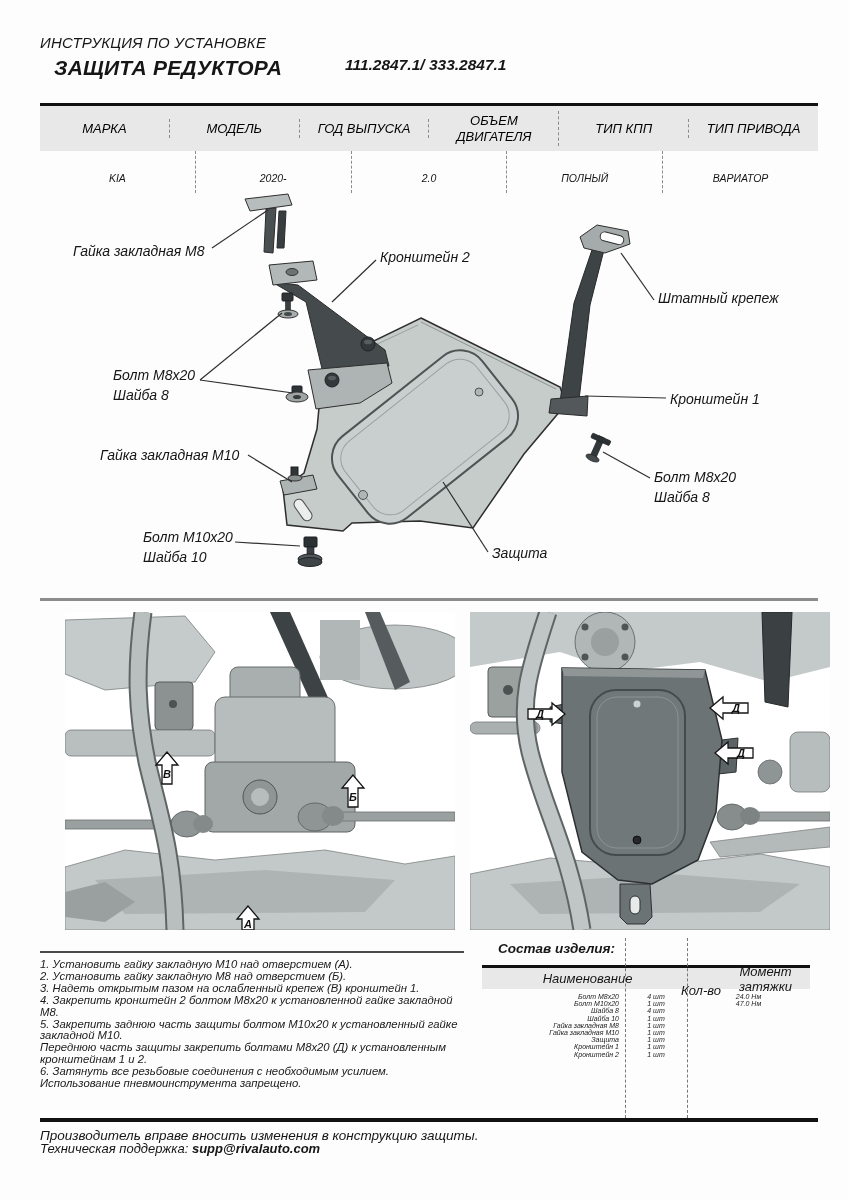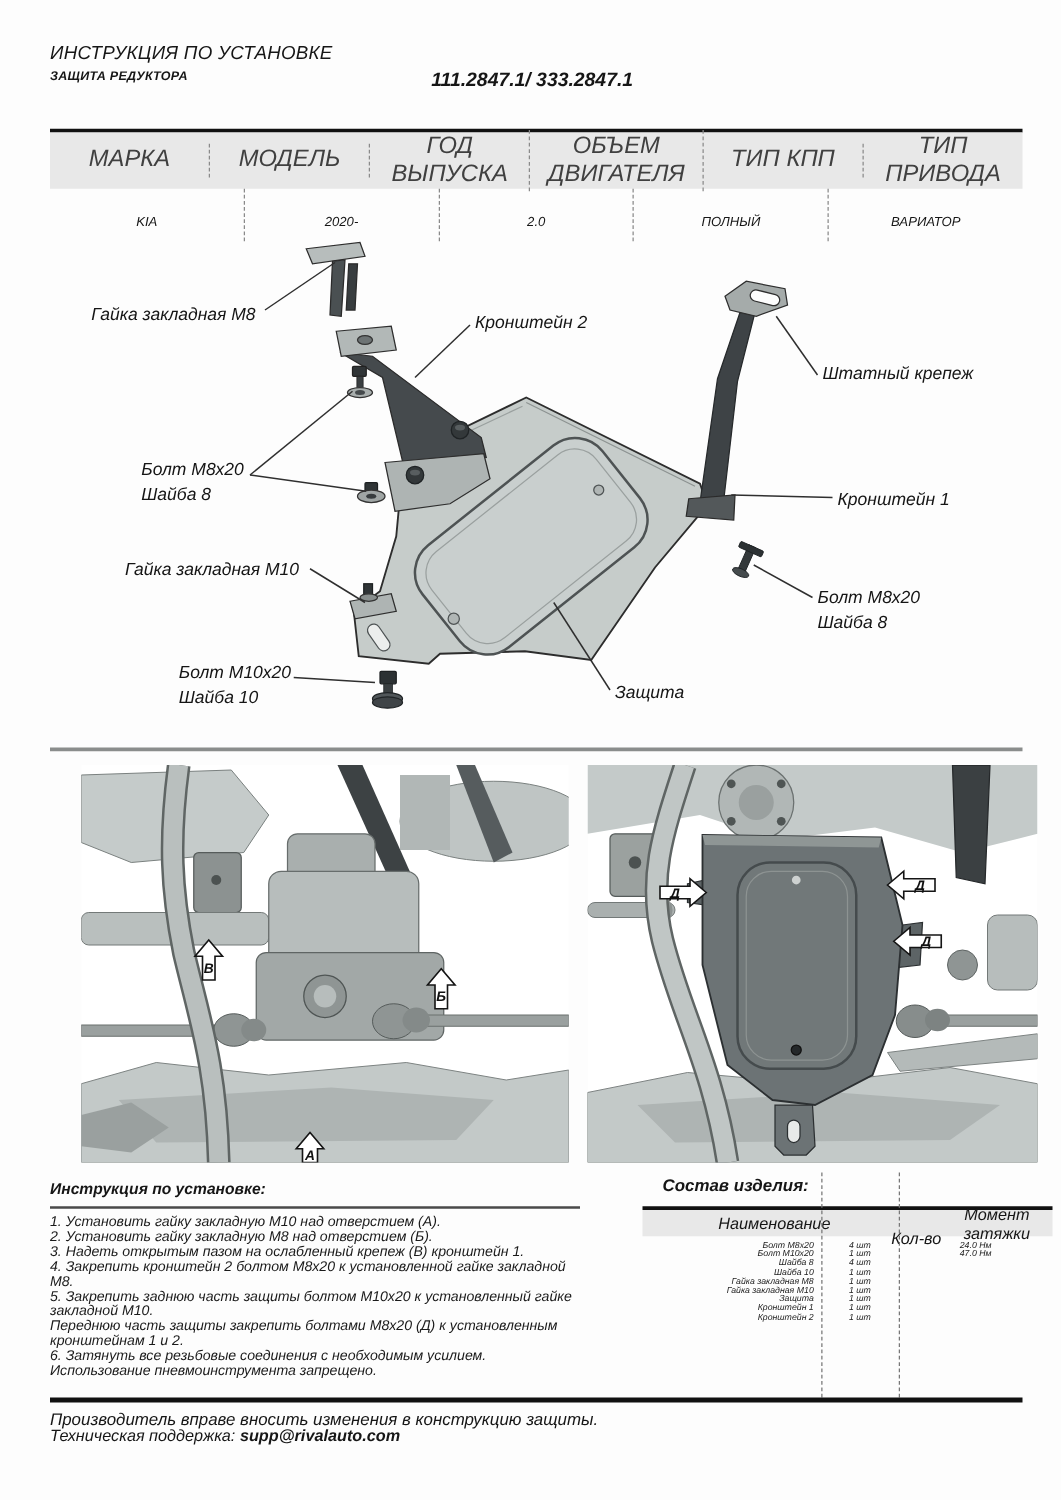--- a/index.html
+++ b/index.html
@@ -1,44 +1,44 @@
 <!DOCTYPE html>
 <html><head>
 <meta charset="utf-8">
 <style>
   html,body{margin:0;padding:0;background:#ffffff;}
   .page{position:relative;width:849px;height:1200px;background:#fdfdfd;overflow:hidden;
         font-family:"Liberation Sans", sans-serif;color:#161616;font-style:italic;}
   
   .doc-type{position:absolute;left:40px;top:34px;font-size:15px;letter-spacing:.2px;}
-  .doc-title{position:absolute;left:40px;top:56px;font-size:10px;font-weight:bold;letter-spacing:.2px;}
+  .doc-title{position:absolute;left:54px;top:56px;font-size:21px;font-weight:bold;letter-spacing:.2px;}
   .part-numbers{position:absolute;left:345px;top:56px;font-size:15.5px;font-weight:bold;}
   
   .spec{position:absolute;left:40px;top:103px;width:778px;border-top:3px solid #111;}
   .spec-head{display:flex;background:#e8e8e8;height:45px;align-items:center;text-align:center;
-             font-size:19px;color:#404040;}
+             font-size:13px;color:#000000;}
   .spec-head .c, .spec-vals .c{flex:1;padding:2px 14px;line-height:1.18;box-sizing:border-box;}
   .spec-head .c:not(:last-child), .spec-vals .c:not(:last-child){border-right:1px dashed #8a8a8a;}
   .spec-vals{display:flex;height:42px;font-size:10.5px;text-align:center;}
   .spec-vals .c{padding-top:21px;}
   
   .rule-photos{position:absolute;left:40px;top:598px;width:778px;height:3px;background:#8a8d8c;}
   .rule-footer{position:absolute;left:40px;top:1118px;width:778px;height:4px;background:#111;}
   
   .diagram{position:absolute;left:40px;top:190px;width:780px;height:400px;}
   .lbl{position:absolute;font-size:14px;color:#151515;line-height:1.42;white-space:nowrap;}
   
   .photo{position:absolute;top:612px;}
   
   .instr{position:absolute;left:40px;top:944px;width:430px;}
   .instr-title{font-size:12.5px;font-weight:bold;}
   .instr-rule{margin-top:7px;margin-bottom:6px;width:424px;height:2px;background:#4a4a4a;}
   .instr-steps{font-size:11.3px;line-height:11.9px;color:#1a1a1a;width:424px;}
   
-  .parts{position:absolute;left:514px;top:938px;width:328px;height:180px;}
+  .parts{position:absolute;left:482px;top:938px;width:328px;height:180px;}
   .parts-title{position:absolute;left:16px;top:3px;font-size:13.5px;font-weight:bold;}
   .parts-rule{position:absolute;left:0;right:0;top:27px;height:3px;background:#111;}
   .parts-head{position:absolute;left:0;right:0;top:30px;height:21px;background:#e8e8e8;
               display:flex;align-items:center;font-size:13px;}
   .ph1{width:143px;text-align:center;padding-left:34px;} .ph2{width:62px;text-align:right;margin-top:24px;} .ph3{flex:1;text-align:center;}
   .parts-rows{position:absolute;left:0;right:0;top:55px;font-size:7px;line-height:7.2px;color:#222;}
   .prow{display:flex;}
   .p1{width:143px;text-align:right;padding-right:6px;box-sizing:border-box;}
   .p2{width:62px;text-align:center;} .p3{flex:1;text-align:center;}
   .vline{position:absolute;top:0;bottom:0;border-left:1px dashed #777;}
@@ -269,21 +269,20 @@
         <polygon points="240,96 253,85 253,91 278,91 278,101 253,101 253,107"></polygon>
         <polygon points="245,141 258,130 258,136 283,136 283,146 258,146 258,152"></polygon>
       </g>
       <text class="mk" x="70" y="106" text-anchor="middle">Д</text>
       <text class="mk" x="266" y="100" text-anchor="middle">Д</text>
       <text class="mk" x="271" y="145" text-anchor="middle">Д</text>
     </svg>
   </div>
 
   <div class="instr">
-    <div class="instr-title">Инструкция по установке:</div>
     <div class="instr-rule"></div>
     <div class="instr-steps">
       <div>1. Установить гайку закладную М10 над отверстием (А).</div>
       <div>2. Установить гайку закладную М8 над отверстием (Б).</div>
       <div>3. Надеть открытым пазом на ослабленный крепеж (В) кронштейн 1.</div>
       <div>4. Закрепить кронштейн 2 болтом М8х20 к установленной гайке закладной М8.</div>
       <div>5. Закрепить заднюю часть защиты болтом М10х20 к установленный гайке закладной М10.</div>
       <div>Переднюю часть защиты закрепить болтами М8х20 (Д) к установленным кронштейнам 1 и 2.</div>
       <div>6. Затянуть все резьбовые соединения с необходимым усилием.</div>
       <div>Использование пневмоинструмента запрещено.</div>

